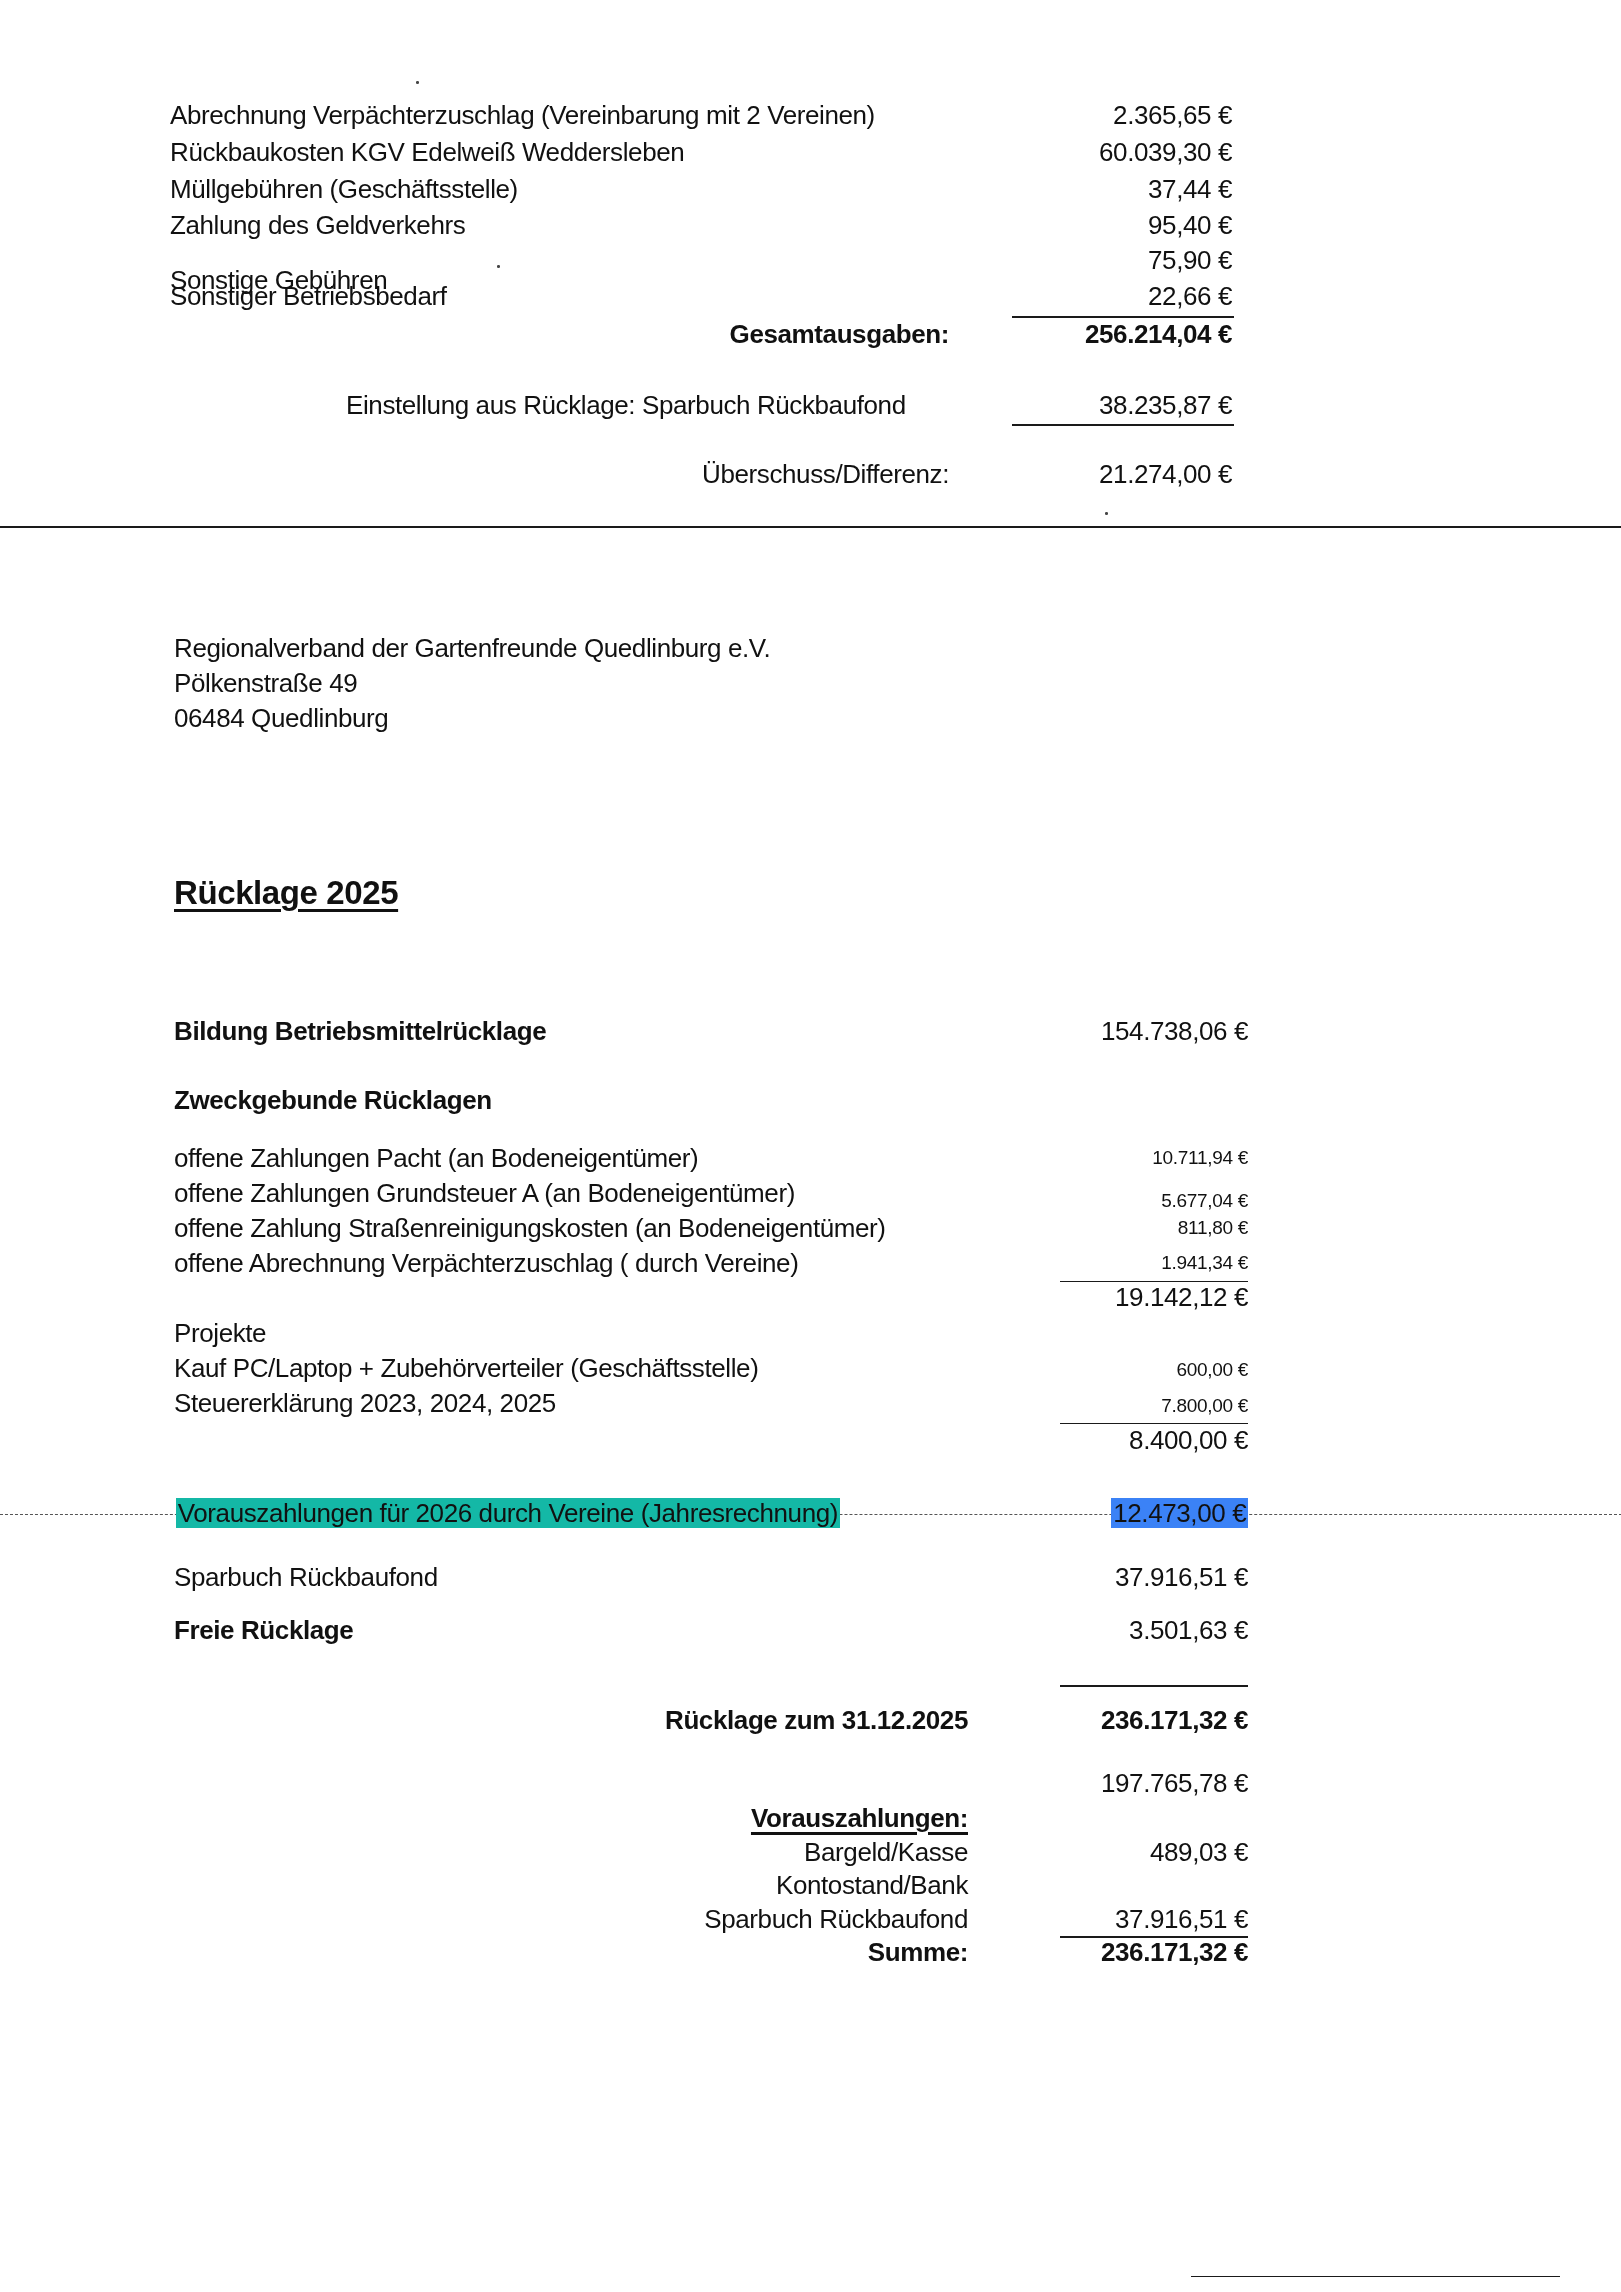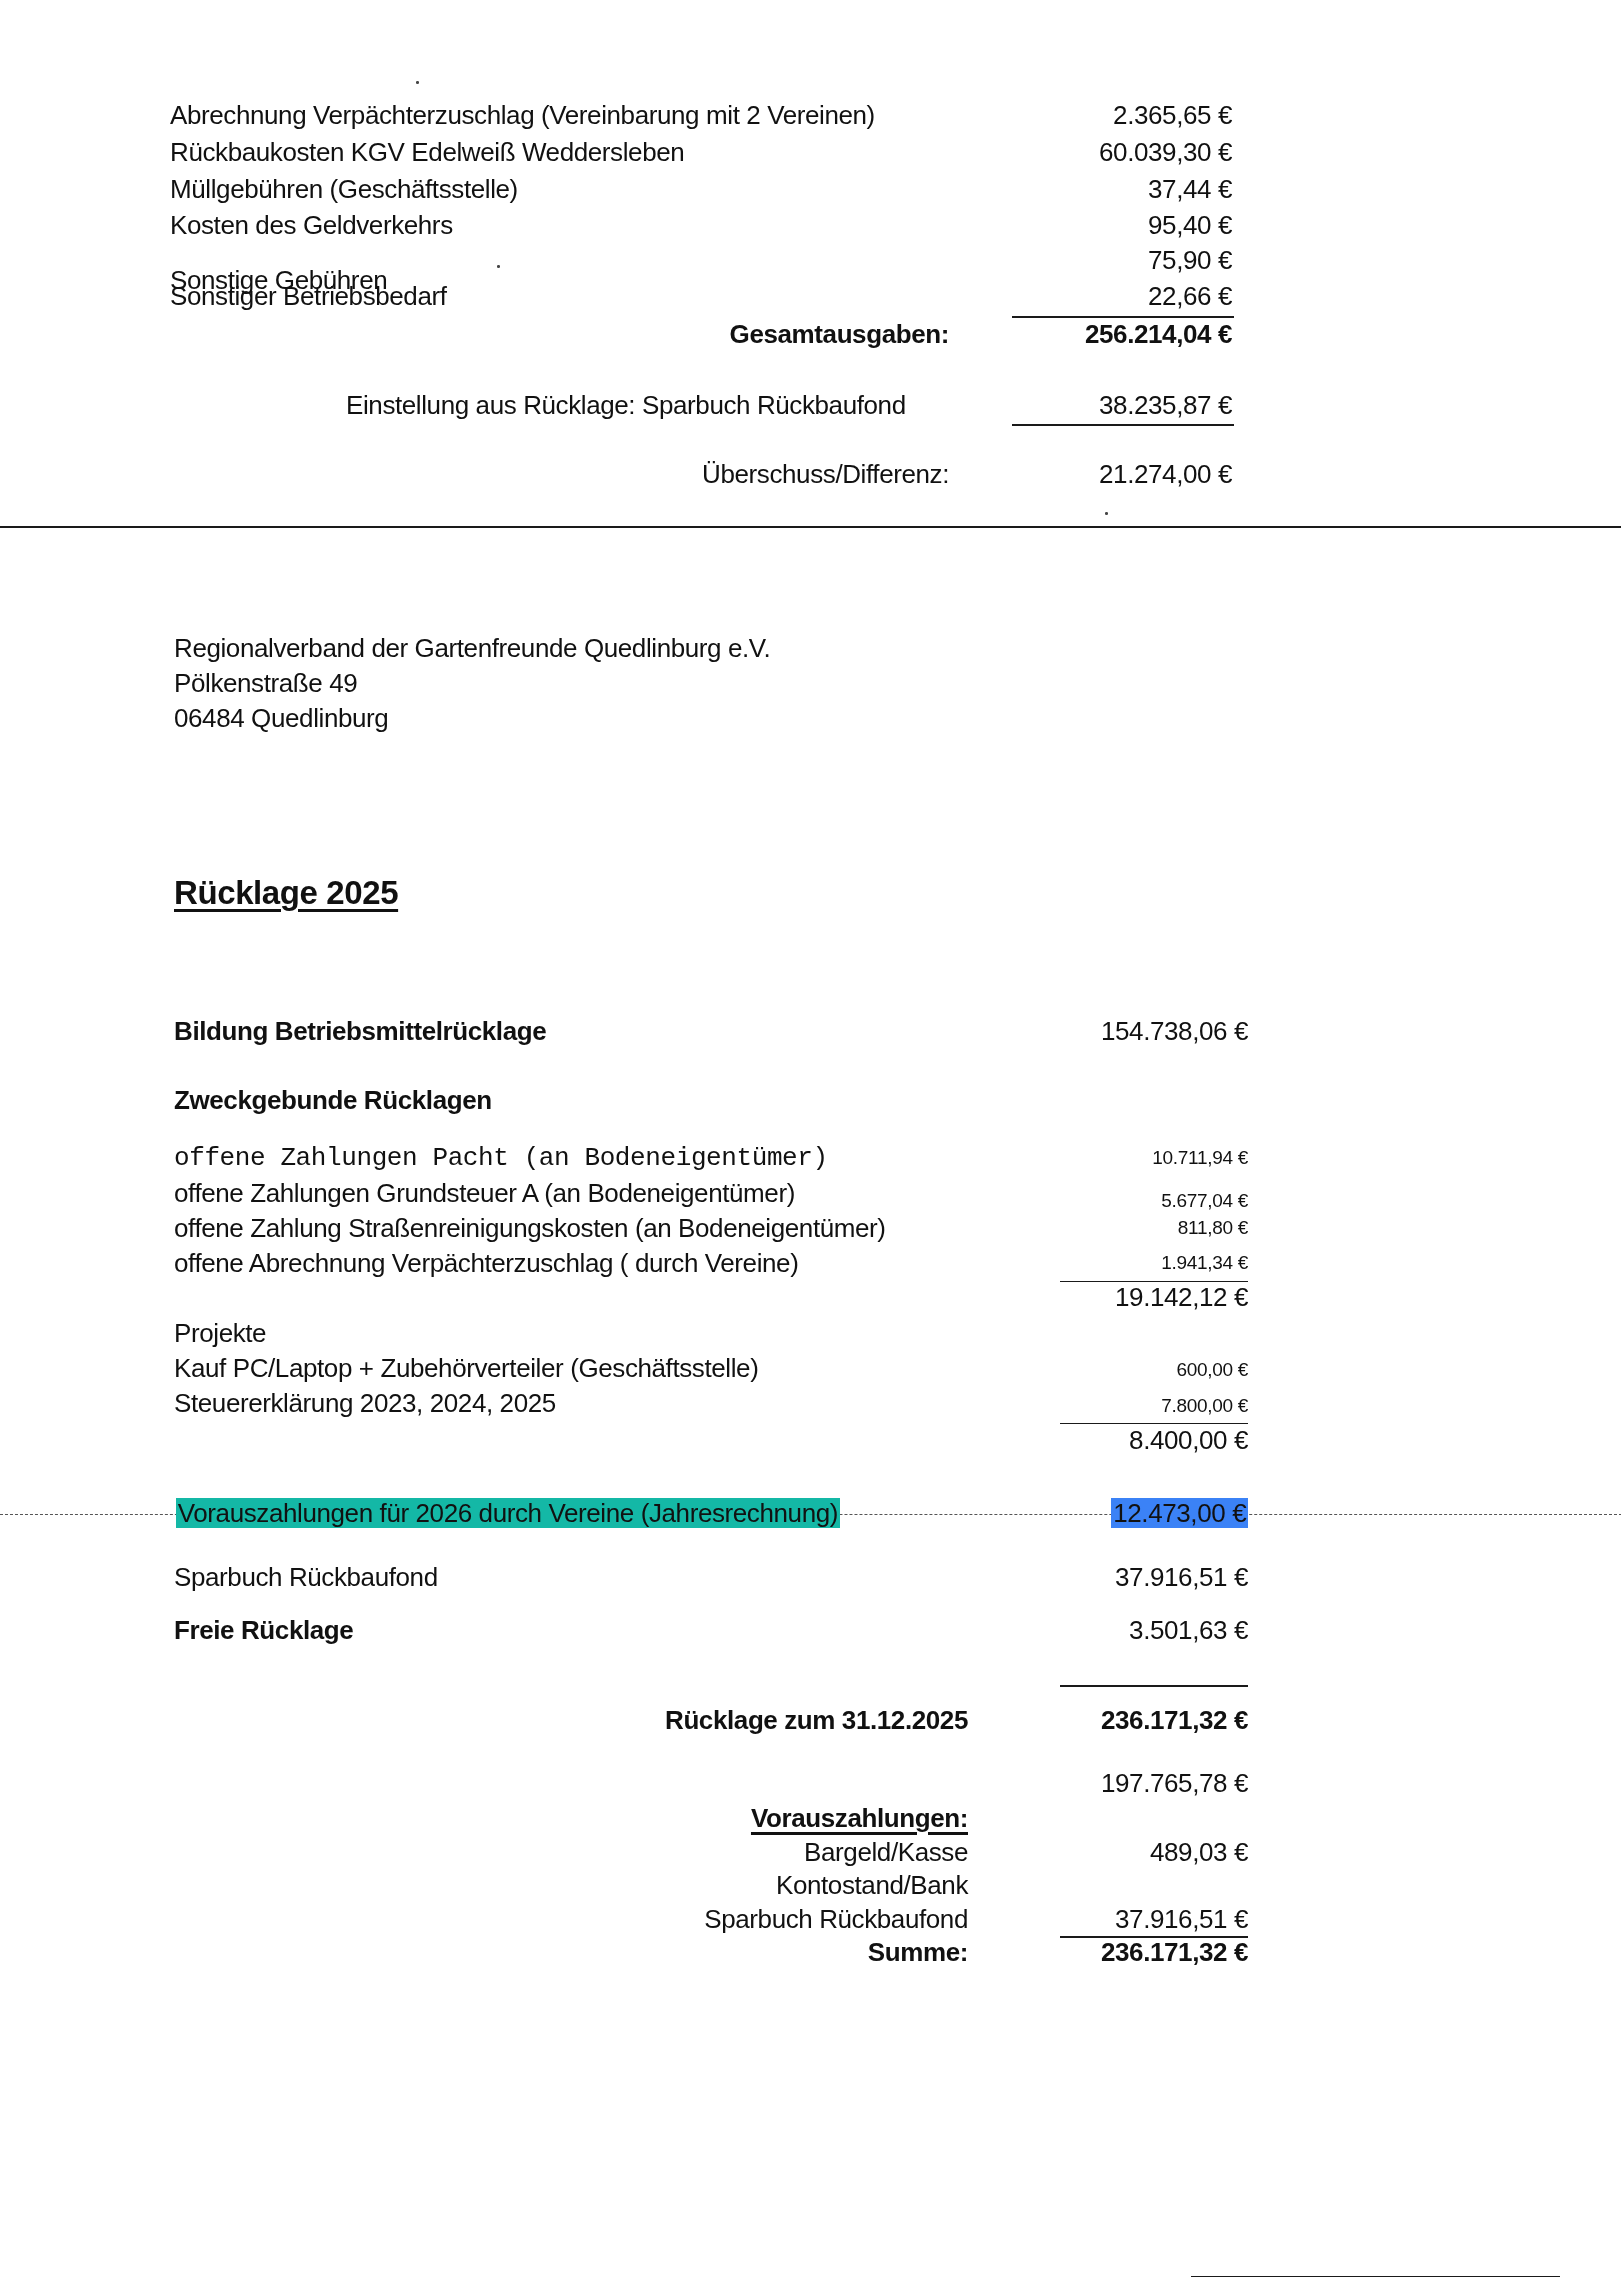--- a/index.html
+++ b/index.html
@@ -24,21 +24,21 @@
 <div>
   <div class="abs txt" style="left:170px; top:100px;">Abrechnung Verpächterzuschlag (Vereinbarung mit 2 Vereinen)</div>
   <div class="abs txt amt" style="right:390px; top:100px;">2.365,65 €</div>
 
   <div class="abs txt" style="left:170px; top:137px;">Rückbaukosten KGV Edelweiß Weddersleben</div>
   <div class="abs txt amt" style="right:390px; top:137px;">60.039,30 €</div>
 
   <div class="abs txt" style="left:170px; top:174px;">Müllgebühren (Geschäftsstelle)</div>
   <div class="abs txt amt" style="right:390px; top:174px;">37,44 €</div>
 
-  <div class="abs txt" style="left:170px; top:210px;">Kosten des Geldverkehrs</div>
+  <div class="abs txt" style="left:170px; top:210px;">Zahlung des Geldverkehrs</div>
   <div class="abs txt amt" style="right:390px; top:210px;">95,40 €</div>
 
   <div class="abs txt" style="left:170px; top:245px;margin-top:20px;">Sonstige Gebühren</div>
   <div class="abs txt amt" style="right:390px; top:245px;">75,90 €</div>
 
   <div class="abs txt" style="left:170px; top:281px;">Sonstiger Betriebsbedarf</div>
   <div class="abs txt amt" style="right:390px; top:281px;">22,66 €</div>
 
   <div class="rule" style="left:1012px; width:222px; top:316px;"></div>
 
@@ -62,21 +62,21 @@
 </div>
 
 <div class="abs b u" style="left:174px; top:873px; font-size:33px; line-height:39px; letter-spacing:-0.4px;">Rücklage 2025</div>
 
 <div>
   <div class="abs txt b" style="left:174px; top:1016px;">Bildung Betriebsmittelrücklage</div>
   <div class="abs txt amt" style="right:374px; top:1016px;">154.738,06 €</div>
 
   <div class="abs txt b" style="left:174px; top:1085px;">Zweckgebunde Rücklagen</div>
 
-  <div class="abs txt" style="left:174px; top:1143px;font-family:Liberation Mono, monospace;">offene Zahlungen Pacht (an Bodeneigentümer)</div>
+  <div class="abs txt" style="left:174px; top:1143px;">offene Zahlungen Pacht (an Bodeneigentümer)</div>
   <div class="abs sm amt" style="right:374px; top:1143px;">10.711,94 €</div>
 
   <div class="abs txt" style="left:174px; top:1178px;">offene Zahlungen Grundsteuer A (an Bodeneigentümer)</div>
   <div class="abs sm amt" style="right:374px; top:1186px;">5.677,04 €</div>
 
   <div class="abs txt" style="left:174px; top:1213px;">offene Zahlung Straßenreinigungskosten (an Bodeneigentümer)</div>
   <div class="abs sm amt" style="right:374px; top:1213px;">811,80 €</div>
 
   <div class="abs txt" style="left:174px; top:1248px;">offene Abrechnung Verpächterzuschlag ( durch Vereine)</div>
   <div class="abs sm amt" style="right:374px; top:1248px;">1.941,34 €</div>

